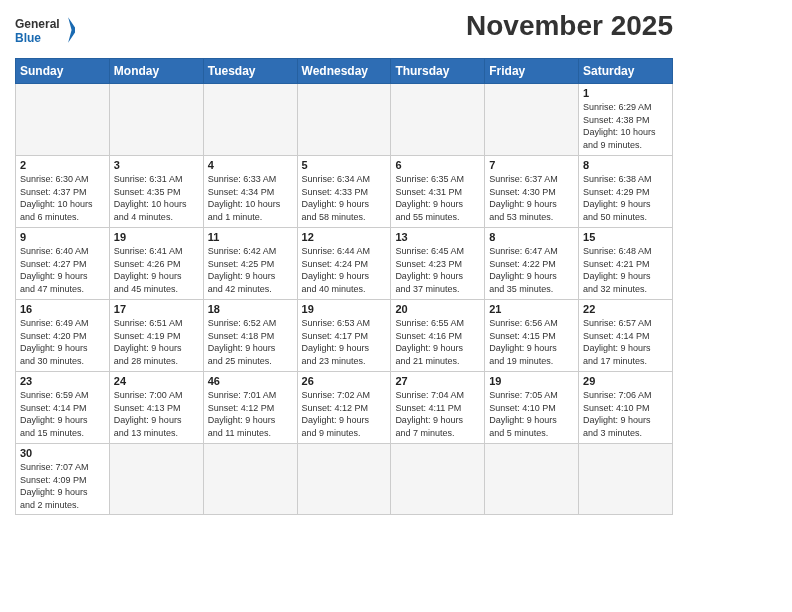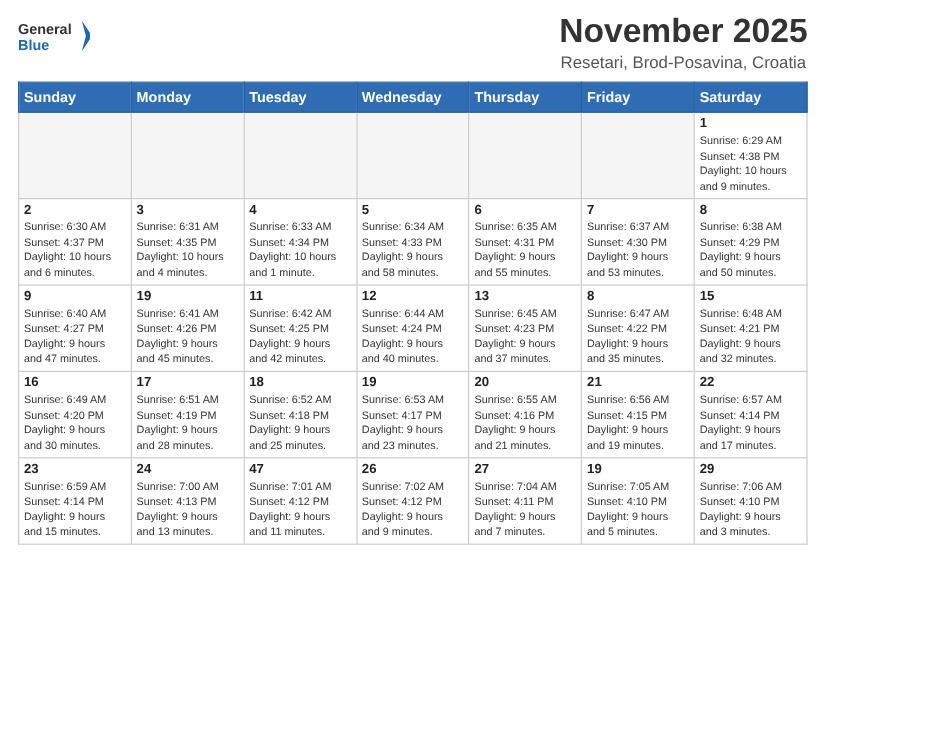--- a/index.html
+++ b/index.html
@@ -21,21 +21,21 @@
       justify-content: space-between;
       align-items: flex-start;
       margin-bottom: 8px;
     }
     .logo {
       display: flex;
       align-items: center;
       gap: 4px;
     }
     .title-block {
-      text-align: center;
+      text-align: left;
     }
     .month-year {
       font-size: 28px;
       font-weight: bold;
       color: #333;
     }
     .location {
       font-size: 14px;
       color: #555;
       margin-top: 2px;
@@ -91,21 +91,20 @@
   <div class="header">
     <div class="logo">
   <svg width="60" height="40" viewBox="0 0 70 40">
     <text x="0" y="18" font-size="14" font-weight="bold" font-family="Arial" fill="#333">General</text>
     <text x="0" y="34" font-size="14" font-weight="bold" font-family="Arial" fill="#1a6ab1">Blue</text>
     <polygon points="62,5 72,20 62,35 66,20" fill="#1a6ab1"></polygon>
   </svg>
 </div>
     <div class="title-block">
       <div class="month-year">November 2025</div>
-      <div class="location">Resetari, Brod-Posavina, Croatia</div>
     </div>
   </div>
 
   <table class="calendar" id="cal">
       <thead>
         <tr>
           <th>Sunday</th>
           <th>Monday</th>
           <th>Tuesday</th>
           <th>Wednesday</th>
@@ -220,35 +219,47 @@
         <tr>
           <td>
             <span class="day-number">23</span>
             <div class="day-info">Sunrise: 6:59 AM<br>Sunset: 4:14 PM<br>Daylight: 9 hours<br>and 15 minutes.</div>
           </td>
           <td>
             <span class="day-number">24</span>
             <div class="day-info">Sunrise: 7:00 AM<br>Sunset: 4:13 PM<br>Daylight: 9 hours<br>and 13 minutes.</div>
           </td>
           <td>
-            <span class="day-number">47</span>
+            <span class="day-number">46</span>
             <div class="day-info">Sunrise: 7:01 AM<br>Sunset: 4:12 PM<br>Daylight: 9 hours<br>and 11 minutes.</div>
           </td>
           <td>
             <span class="day-number">26</span>
             <div class="day-info">Sunrise: 7:02 AM<br>Sunset: 4:12 PM<br>Daylight: 9 hours<br>and 9 minutes.</div>
           </td>
           <td>
             <span class="day-number">27</span>
             <div class="day-info">Sunrise: 7:04 AM<br>Sunset: 4:11 PM<br>Daylight: 9 hours<br>and 7 minutes.</div>
           </td>
           <td>
             <span class="day-number">19</span>
             <div class="day-info">Sunrise: 7:05 AM<br>Sunset: 4:10 PM<br>Daylight: 9 hours<br>and 5 minutes.</div>
           </td>
           <td>
             <span class="day-number">29</span>
             <div class="day-info">Sunrise: 7:06 AM<br>Sunset: 4:10 PM<br>Daylight: 9 hours<br>and 3 minutes.</div>
           </td>
+        </tr>
+        <tr class="last-row">
+          <td>
+            <span class="day-number">30</span>
+            <div class="day-info">Sunrise: 7:07 AM<br>Sunset: 4:09 PM<br>Daylight: 9 hours<br>and 2 minutes.</div>
+          </td>
+          <td class="empty"></td>
+          <td class="empty"></td>
+          <td class="empty"></td>
+          <td class="empty"></td>
+          <td class="empty"></td>
+          <td class="empty"></td>
         </tr>
       </tbody>
     </table>
 </div>
 
 </body></html>

